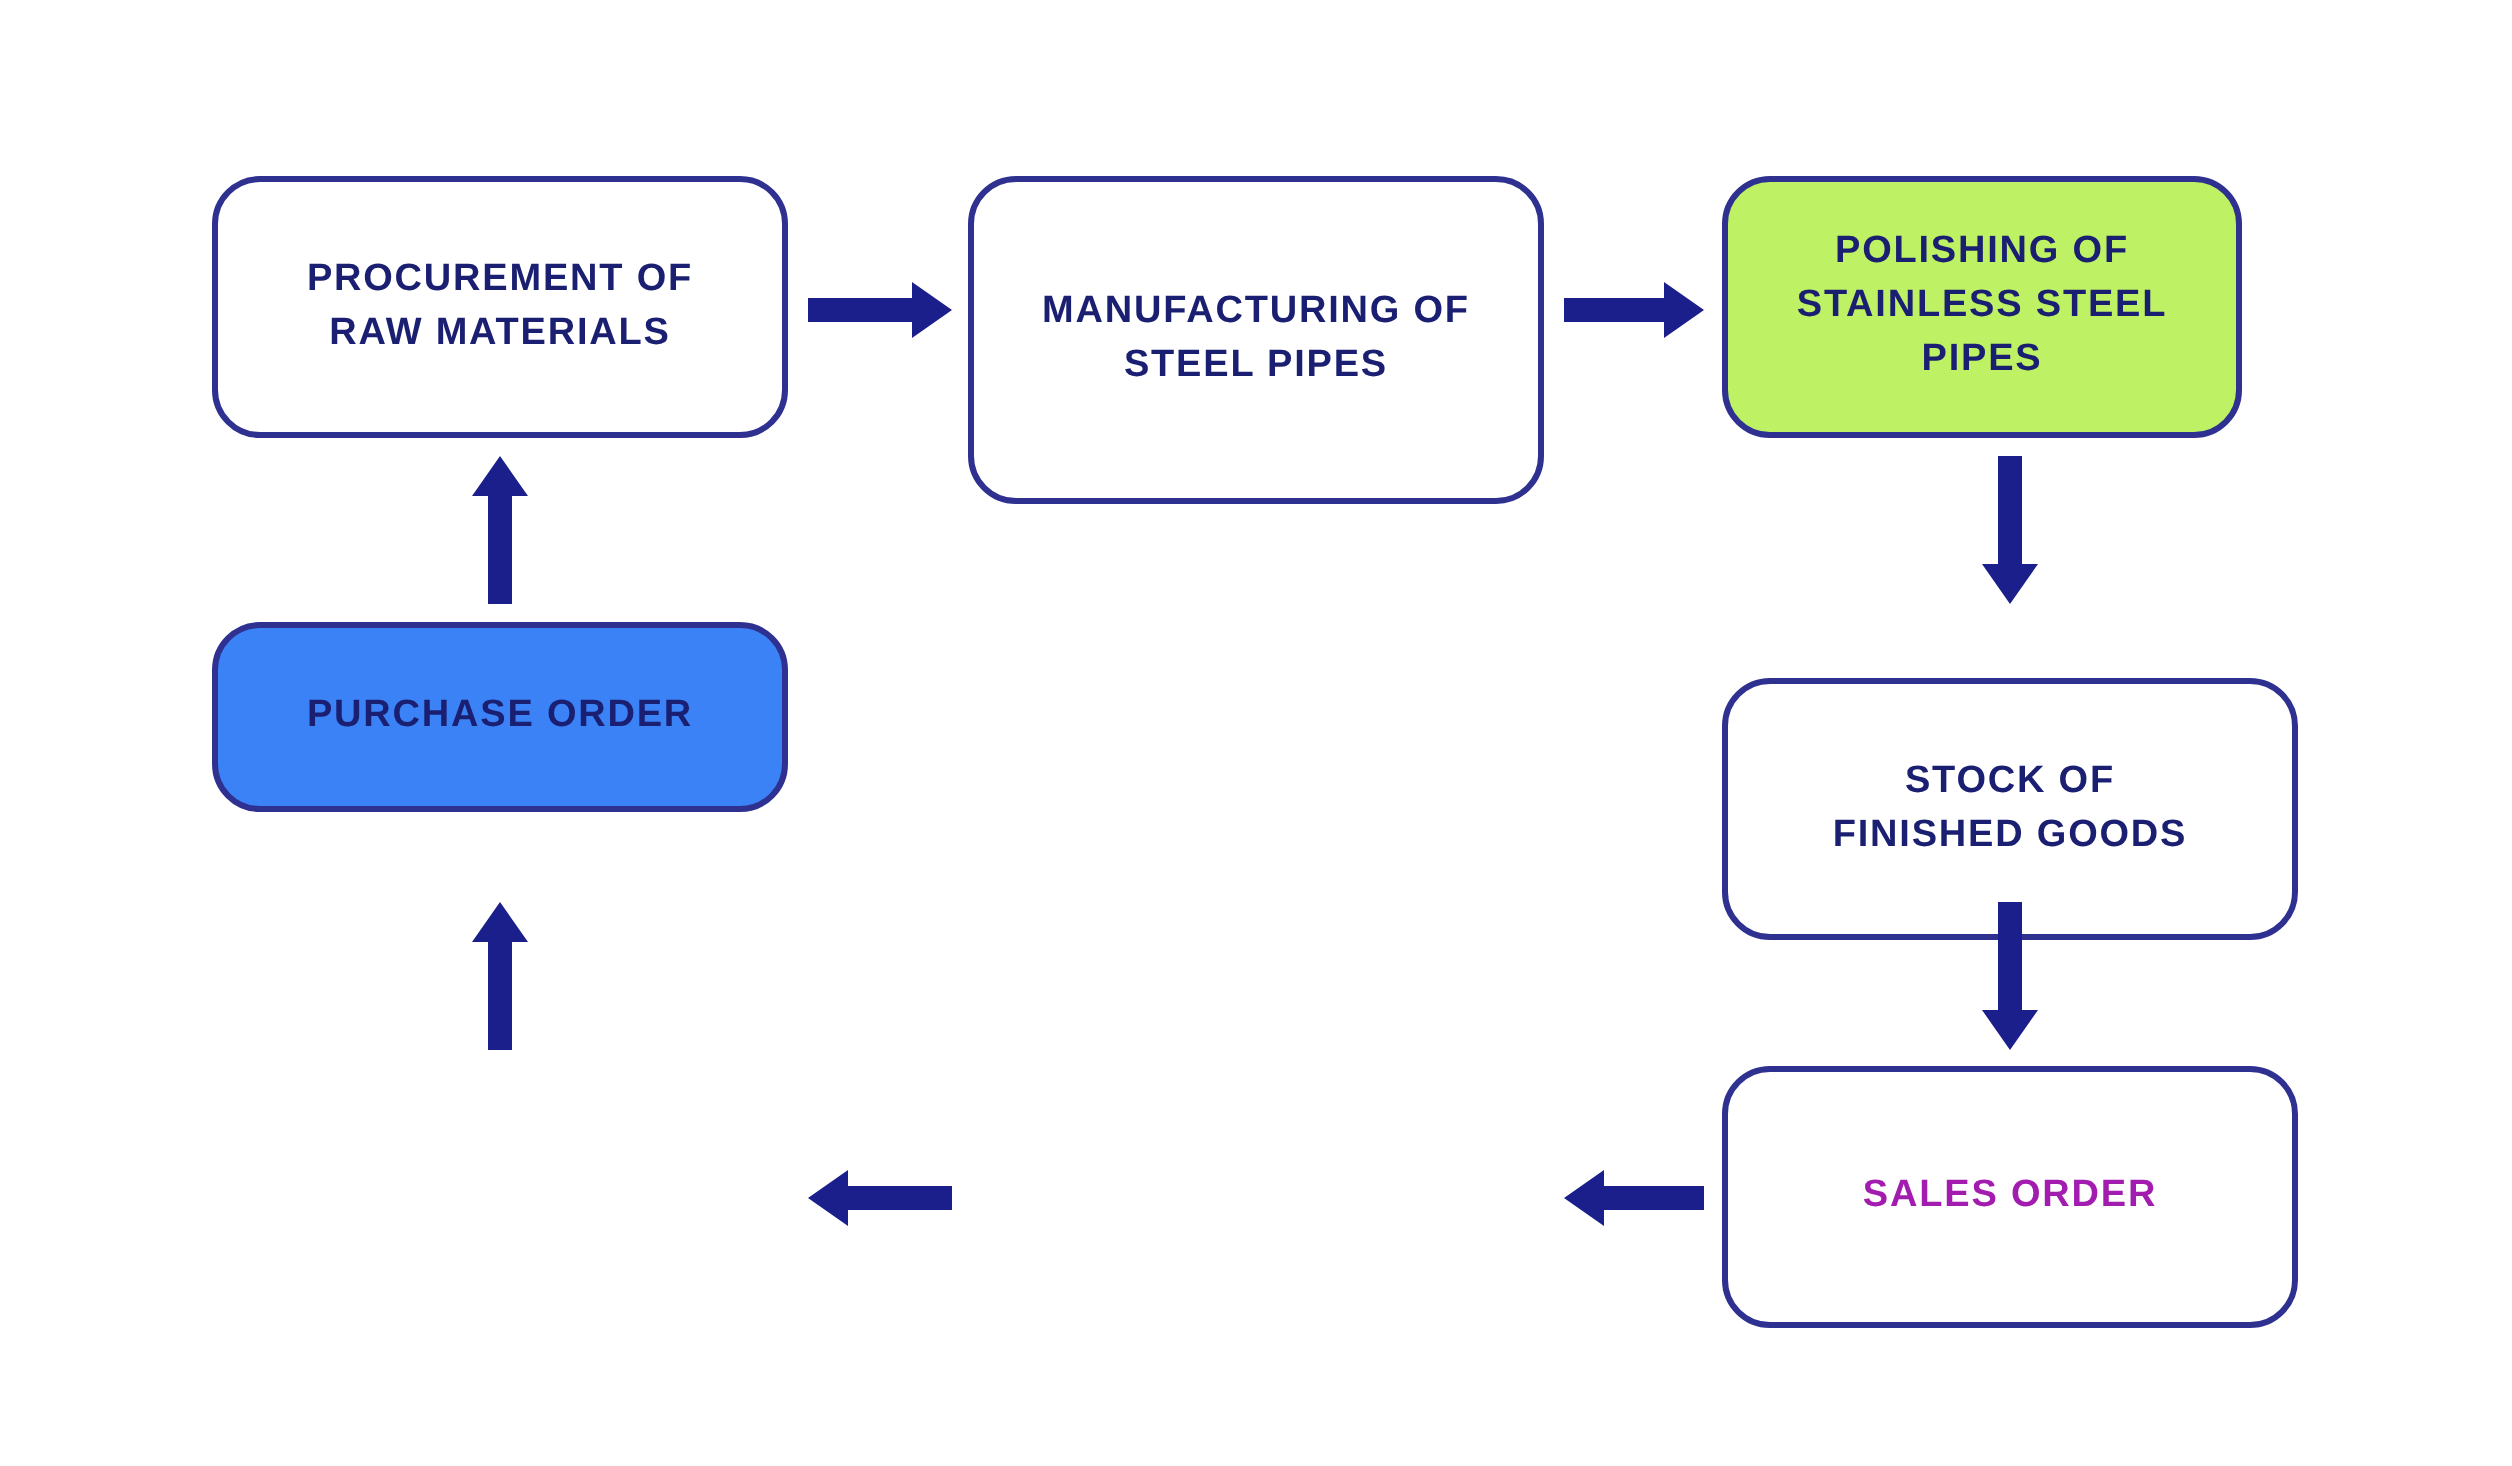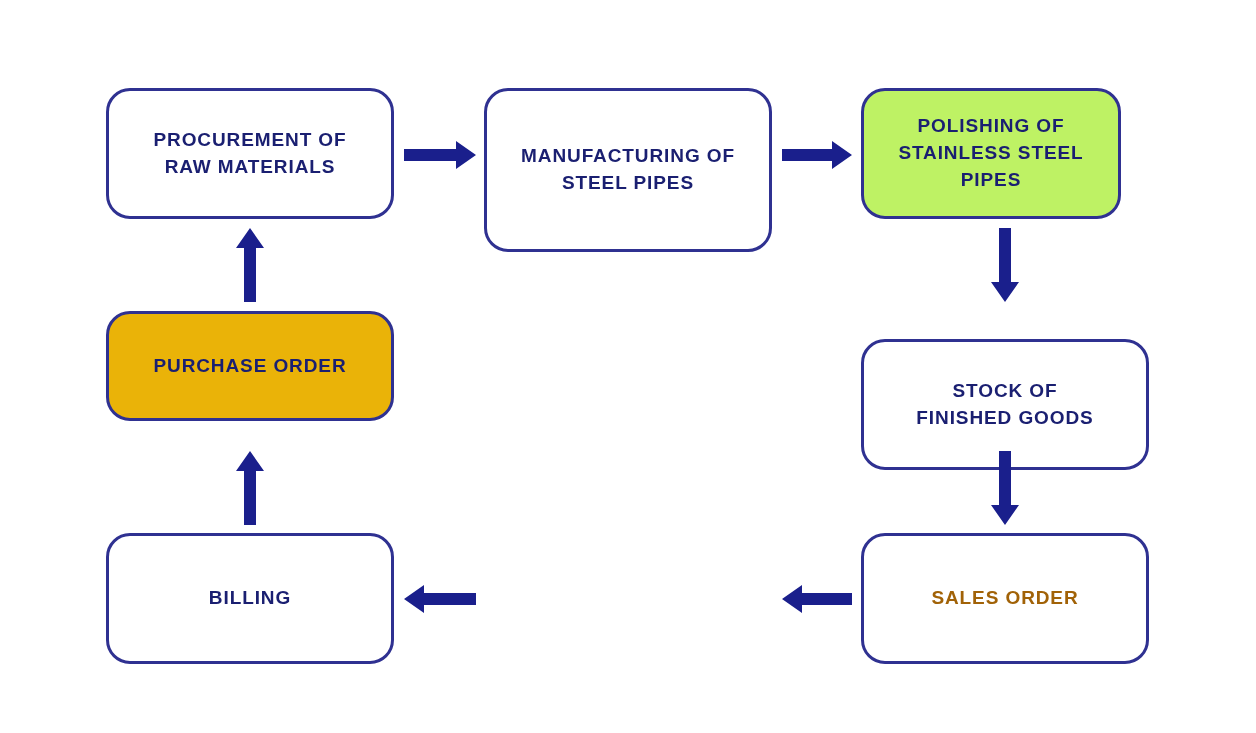--- a/index.html
+++ b/index.html
@@ -58,26 +58,23 @@
     </div>
     <div class="node" style="left: 861px; top: 88px; width: 260px; height: 131px; border-color: rgb(47, 49, 145); background: #bef264;">
       <div class="node-label" style="color: rgb(26, 31, 113);">POLISHING OF
 STAINLESS STEEL PIPES</div>
     </div>
     <div class="node" style="left: 861px; top: 311px; width: 288px; height: 131px; border-color: rgb(47, 49, 145); background: rgb(255, 255, 255); margin-top: 28px;">
       <div class="node-label" style="color: rgb(26, 31, 113);">STOCK OF
 FINISHED GOODS</div>
     </div>
     <div class="node" style="left: 861px; top: 533px; width: 288px; height: 131px; border-color: rgb(47, 49, 145); background: rgb(255, 255, 255);">
-      <div class="node-label" style="color: #a16207;">SALES ORDER</div>
+      <div class="node-label" style="color: #a21caf;">SALES ORDER</div>
     </div>
-    <div class="node" style="left: 106px; top: 533px; width: 288px; height: 131px; border-color: rgb(47, 49, 145); background: rgb(255, 255, 255);">
-      <div class="node-label" style="color: rgb(26, 31, 113);">BILLING</div>
-    </div>
-    <div class="node" style="left: 106px; top: 311px; width: 288px; height: 110px; border-color: rgb(47, 49, 145); background: #eab308;">
+    <div class="node" style="left: 106px; top: 311px; width: 288px; height: 95px; border-color: rgb(47, 49, 145); background: #3b82f6;">
       <div class="node-label" style="color: rgb(26, 31, 113);">PURCHASE ORDER</div>
     </div>
     <div class="arrow" style="left: 404px; top: 140px; width: 72px; height: 30px;">
       <svg width="72" height="30" viewBox="0 0 72 30">
         <path d="M0 9 L52 9 L52 1 L72 15 L52 29 L52 21 L0 21 Z" fill="#1a1f8c"></path>
       </svg>
     </div>
     <div class="arrow" style="left: 782px; top: 140px; width: 70px; height: 30px;">
       <svg width="70" height="30" viewBox="0 0 70 30">
         <path d="M0 9 L50 9 L50 1 L70 15 L50 29 L50 21 L0 21 Z" fill="#1a1f8c"></path>

